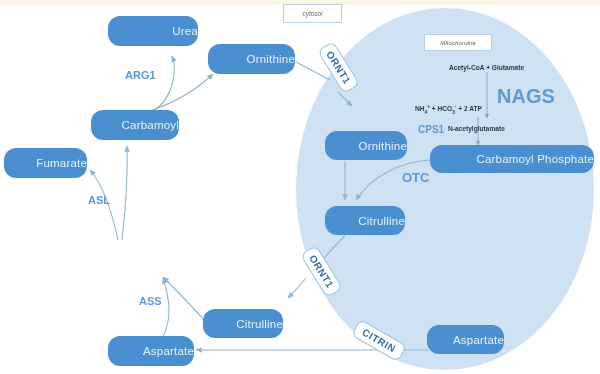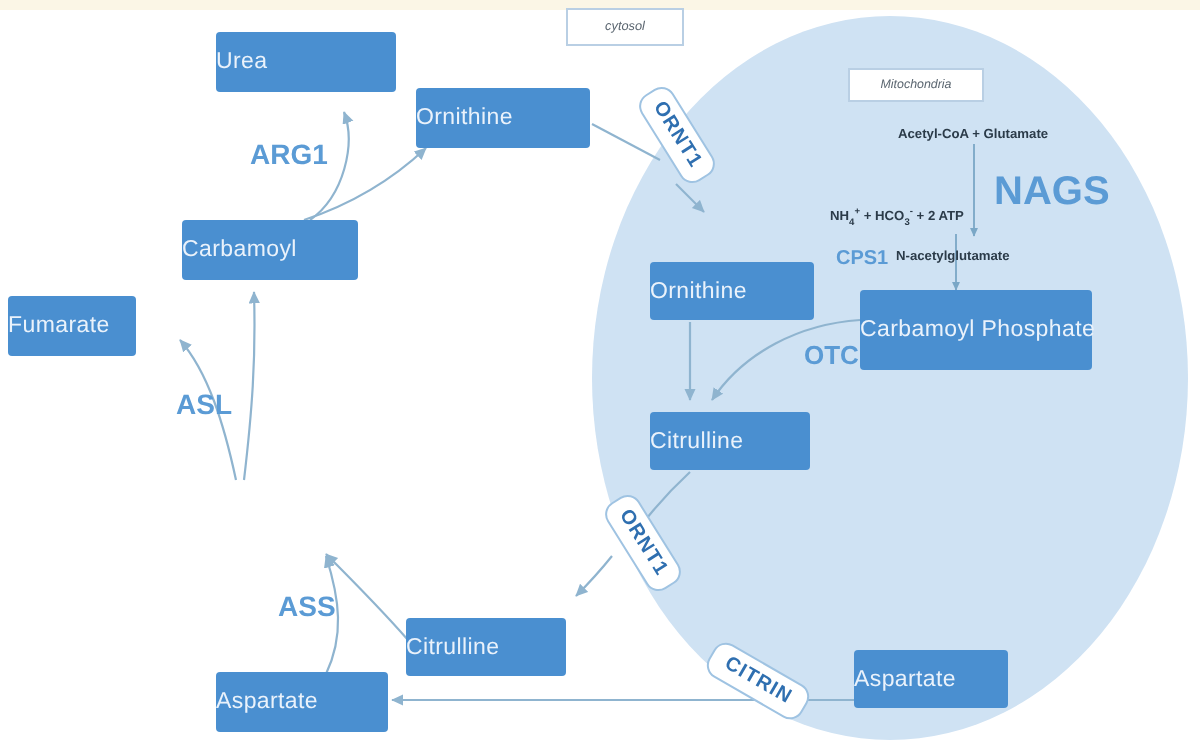--- a/index.html
+++ b/index.html
@@ -5,31 +5,31 @@
   html,body{margin:0;padding:0;background:#ffffff;}
   body{font-family:"Liberation Sans",sans-serif;}
   #canvas{position:relative;width:600px;height:374px;background:#ffffff;overflow:hidden;}
   #topstrip{position:absolute;left:0;top:0;width:600px;height:5px;background:#fbf6e6;}
 
   
   .mito{position:absolute;left:296px;top:8px;width:298px;height:362px;
         border-radius:50%;background:#cfe2f3;}
 
   
-  .node{position:absolute;background:#4a8fd0;border-radius:2px;color:#eaf2fb;
-        display:flex;align-items:center;justify-content:flex-start;
+  .node{position:absolute;background:#4a8fd0;border-radius:12px;color:#eaf2fb;
+        display:flex;align-items:center;justify-content:flex-end;
         font-size:11.5px;letter-spacing:.2px;white-space:nowrap;}
 
   
   .capbox{position:absolute;background:#ffffff;border:1px solid #b9cfe4;
           display:flex;align-items:center;justify-content:center;
           font-style:italic;color:#5b6670;}
 
   
-  .enz{position:absolute;color:#5b9bd5;font-weight:bold;font-size:14px;white-space:nowrap;}
+  .enz{position:absolute;color:#5b9bd5;font-weight:bold;font-size:11px;white-space:nowrap;}
 
   
   .chem{position:absolute;color:#2b3b49;font-size:6.6px;font-weight:bold;white-space:nowrap;}
   .chem sub{font-size:4.8px;}
   .chem sup{font-size:4.8px;}
 
   
   .trans{position:absolute;background:#ffffff;border:1px solid #9fc3e2;border-radius:7px;
          color:#2f6fb0;font-weight:bold;font-size:10px;letter-spacing:.6px;
          display:flex;align-items:center;justify-content:center;}
@@ -101,38 +101,38 @@
   </div>
 
   <div class="node" style="left:208px;top:44px;width:87px;height:30px;">
     <span>Ornithine</span>
   </div>
 
   <div class="node" style="left:91px;top:110px;width:88px;height:30px;">
     <span>Carbamoyl</span>
   </div>
 
-  <div class="node" style="left:4px;top:148px;width:64px;height:30px;">
+  <div class="node" style="left:4px;top:148px;width:83px;height:30px;">
     <span>Fumarate</span>
   </div>
 
 
   <div class="node" style="left:203px;top:309px;width:80px;height:29px;">
     <span>Citrulline</span>
   </div>
 
   <div class="node" style="left:108px;top:336px;width:86px;height:30px;">
     <span>Aspartate</span>
   </div>
 
   <div class="node" style="left:325px;top:131px;width:82px;height:29px;">
     <span>Ornithine</span>
   </div>
 
-  <div class="node" style="left:430px;top:145px;width:116px;height:40px;">
+  <div class="node" style="left:430px;top:145px;width:116px;height:28px;padding-left:48px;">
     <span>Carbamoyl Phosphate</span>
   </div>
 
   <div class="node" style="left:325px;top:206px;width:80px;height:29px;">
     <span>Citrulline</span>
   </div>
 
   <div class="node" style="left:427px;top:325px;width:77px;height:29px;">
     <span>Aspartate</span>
   </div>

